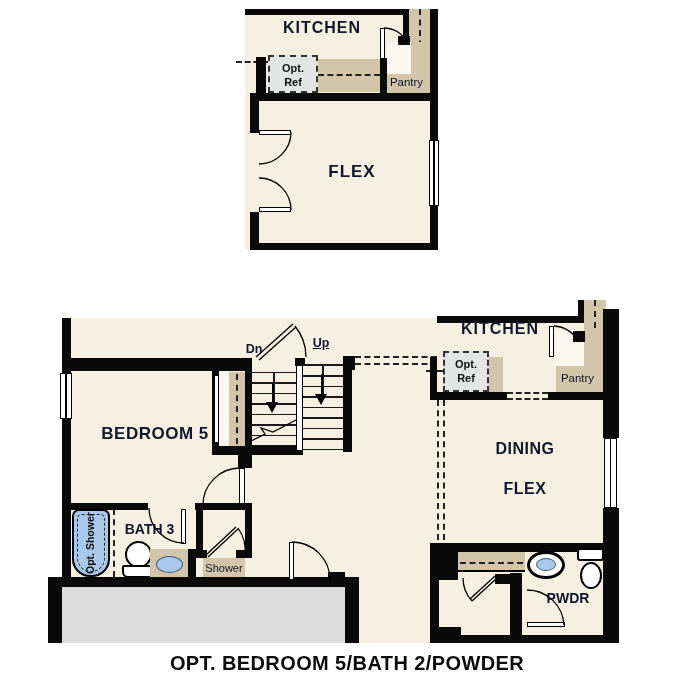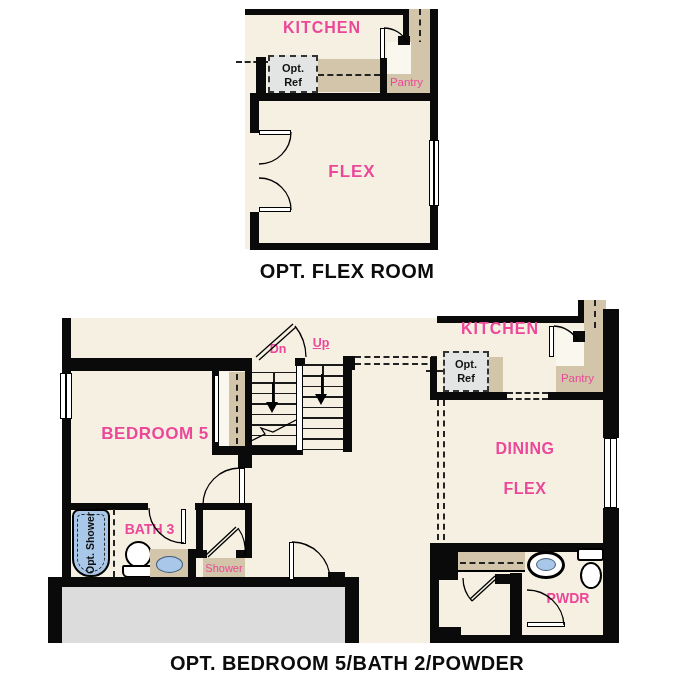--- a/index.html
+++ b/index.html
@@ -5,21 +5,21 @@
   html,body{margin:0;padding:0;background:#fff;}
   #canvas{position:relative;width:687px;height:687px;background:#fff;overflow:hidden;
           font-family:"Liberation Sans",sans-serif;color:#111;}
   #canvas *{box-sizing:border-box;}
   .abs{position:absolute;}
   .floor{position:absolute;background:#f5f0e2;}
   .tan{position:absolute;background:#d2c5a9;}
   .whitefl{position:absolute;background:#faf7ef;}
   .gray{position:absolute;background:#dcdcdc;}
   .w{position:absolute;background:#0a0a0a;}
-  .lbl{position:absolute;font-weight:bold;color:#ec4899;white-space:nowrap;text-align:center;}
+  .lbl{position:absolute;font-weight:bold;color:#0f172a;white-space:nowrap;text-align:center;}
   .lbl.n{font-weight:normal;}
   .dash-h{position:absolute;border-top:2px dashed #222;}
   .dash-v{position:absolute;border-left:2px dashed #222;}
   .window{position:absolute;background:#fff;border:1.5px solid #000;}
   .window.v::after{content:"";position:absolute;top:0;bottom:0;left:50%;width:1.5px;margin-left:-0.75px;background:#000;}
   .refbox{position:absolute;background:#e3e5e5;border:2px dashed #333;text-align:center;
           font-size:11px;font-weight:bold;line-height:1.3;padding-top:4px;}
   .leaf-v{position:absolute;background:#fff;border:1.2px solid #000;}
   .treads{position:absolute;background-color:#f5f0e2;
           background-image:repeating-linear-gradient(to bottom,#1a1a1a 0 1.3px,transparent 1.3px 10.5px);}
@@ -76,21 +76,20 @@
   <div class="leaf-v" style="left:380px;top:28px;width:5px;height:31px;"></div>
   <div class="lbl n" style="left:383px;top:76px;width:47px;font-size:11.5px;">Pantry</div>
 
   <div class="w" style="left:250px;top:93px;width:9px;height:40px;"></div>
   <div class="leaf-v" style="left:259px;top:130px;width:32px;height:5px;"></div>
   <div class="leaf-v" style="left:259px;top:207px;width:32px;height:5px;"></div>
   <div class="w" style="left:250px;top:212px;width:9px;height:38px;"></div>
   <div class="w" style="left:250px;top:243px;width:188px;height:7px;"></div>
   <div class="lbl" style="left:297px;top:162px;width:110px;font-size:17px;letter-spacing:1px;">FLEX</div>
 
-  <div class="caption" style="left:217px;top:260px;width:260px;">OPT. FLEX ROOM</div>
 
   <div class="floor" style="left:62px;top:318px;width:549px;height:325px;"></div>
 
   <div class="w" style="left:62px;top:318px;width:9px;height:55px;"></div>
   <div class="window v" style="left:60px;top:373px;width:12px;height:46px;"></div>
   <div class="w" style="left:62px;top:419px;width:9px;height:168px;"></div>
 
   <div class="w" style="left:62px;top:358px;width:190px;height:13px;"></div>
   <div class="lbl" style="left:75px;top:424px;width:160px;font-size:17px;letter-spacing:.5px;">BEDROOM 5</div>
 
@@ -107,21 +106,21 @@
   <div class="astem" style="left:272px;top:382px;height:22px;"></div>
   <div class="ahead" style="left:266px;top:402px;"></div>
   <div class="abs" style="left:296px;top:364px;width:7px;height:86px;background:#fff;border-left:1px solid #000;border-right:1px solid #000;"></div>
   <div class="w" style="left:295px;top:358px;width:10px;height:8px;"></div>
   <div class="treads" style="left:303px;top:364px;width:40px;height:86px;border-top:1.3px solid #1a1a1a;"></div>
   <div class="cline" style="left:322px;top:364px;width:1.5px;height:30px;"></div>
   <div class="astem" style="left:321px;top:374px;height:22px;"></div>
   <div class="ahead" style="left:315px;top:394px;"></div>
   <div class="w" style="left:343px;top:356px;width:12px;height:14px;"></div>
   <div class="w" style="left:343px;top:364px;width:9px;height:88px;"></div>
-  <div class="lbl n" style="left:260px;top:342px;width:36px;font-size:12.5px;font-weight:600;">Dn</div>
+  <div class="lbl n" style="left:236px;top:342px;width:36px;font-size:12.5px;font-weight:600;">Dn</div>
   <div class="lbl n" style="left:303px;top:336px;width:36px;font-size:12.5px;font-weight:600;text-decoration:underline;">Up</div>
 
   <div class="dash-h" style="left:355px;top:356px;width:82px;"></div>
   <div class="dash-h" style="left:355px;top:363px;width:82px;"></div>
 
   <div class="w" style="left:238px;top:446px;width:14px;height:22px;"></div>
   <div class="leaf-v" style="left:239px;top:468px;width:6px;height:37px;"></div>
 
   <div class="w" style="left:62px;top:503px;width:86px;height:7px;"></div>
   <div class="w" style="left:195px;top:503px;width:57px;height:7px;"></div>

